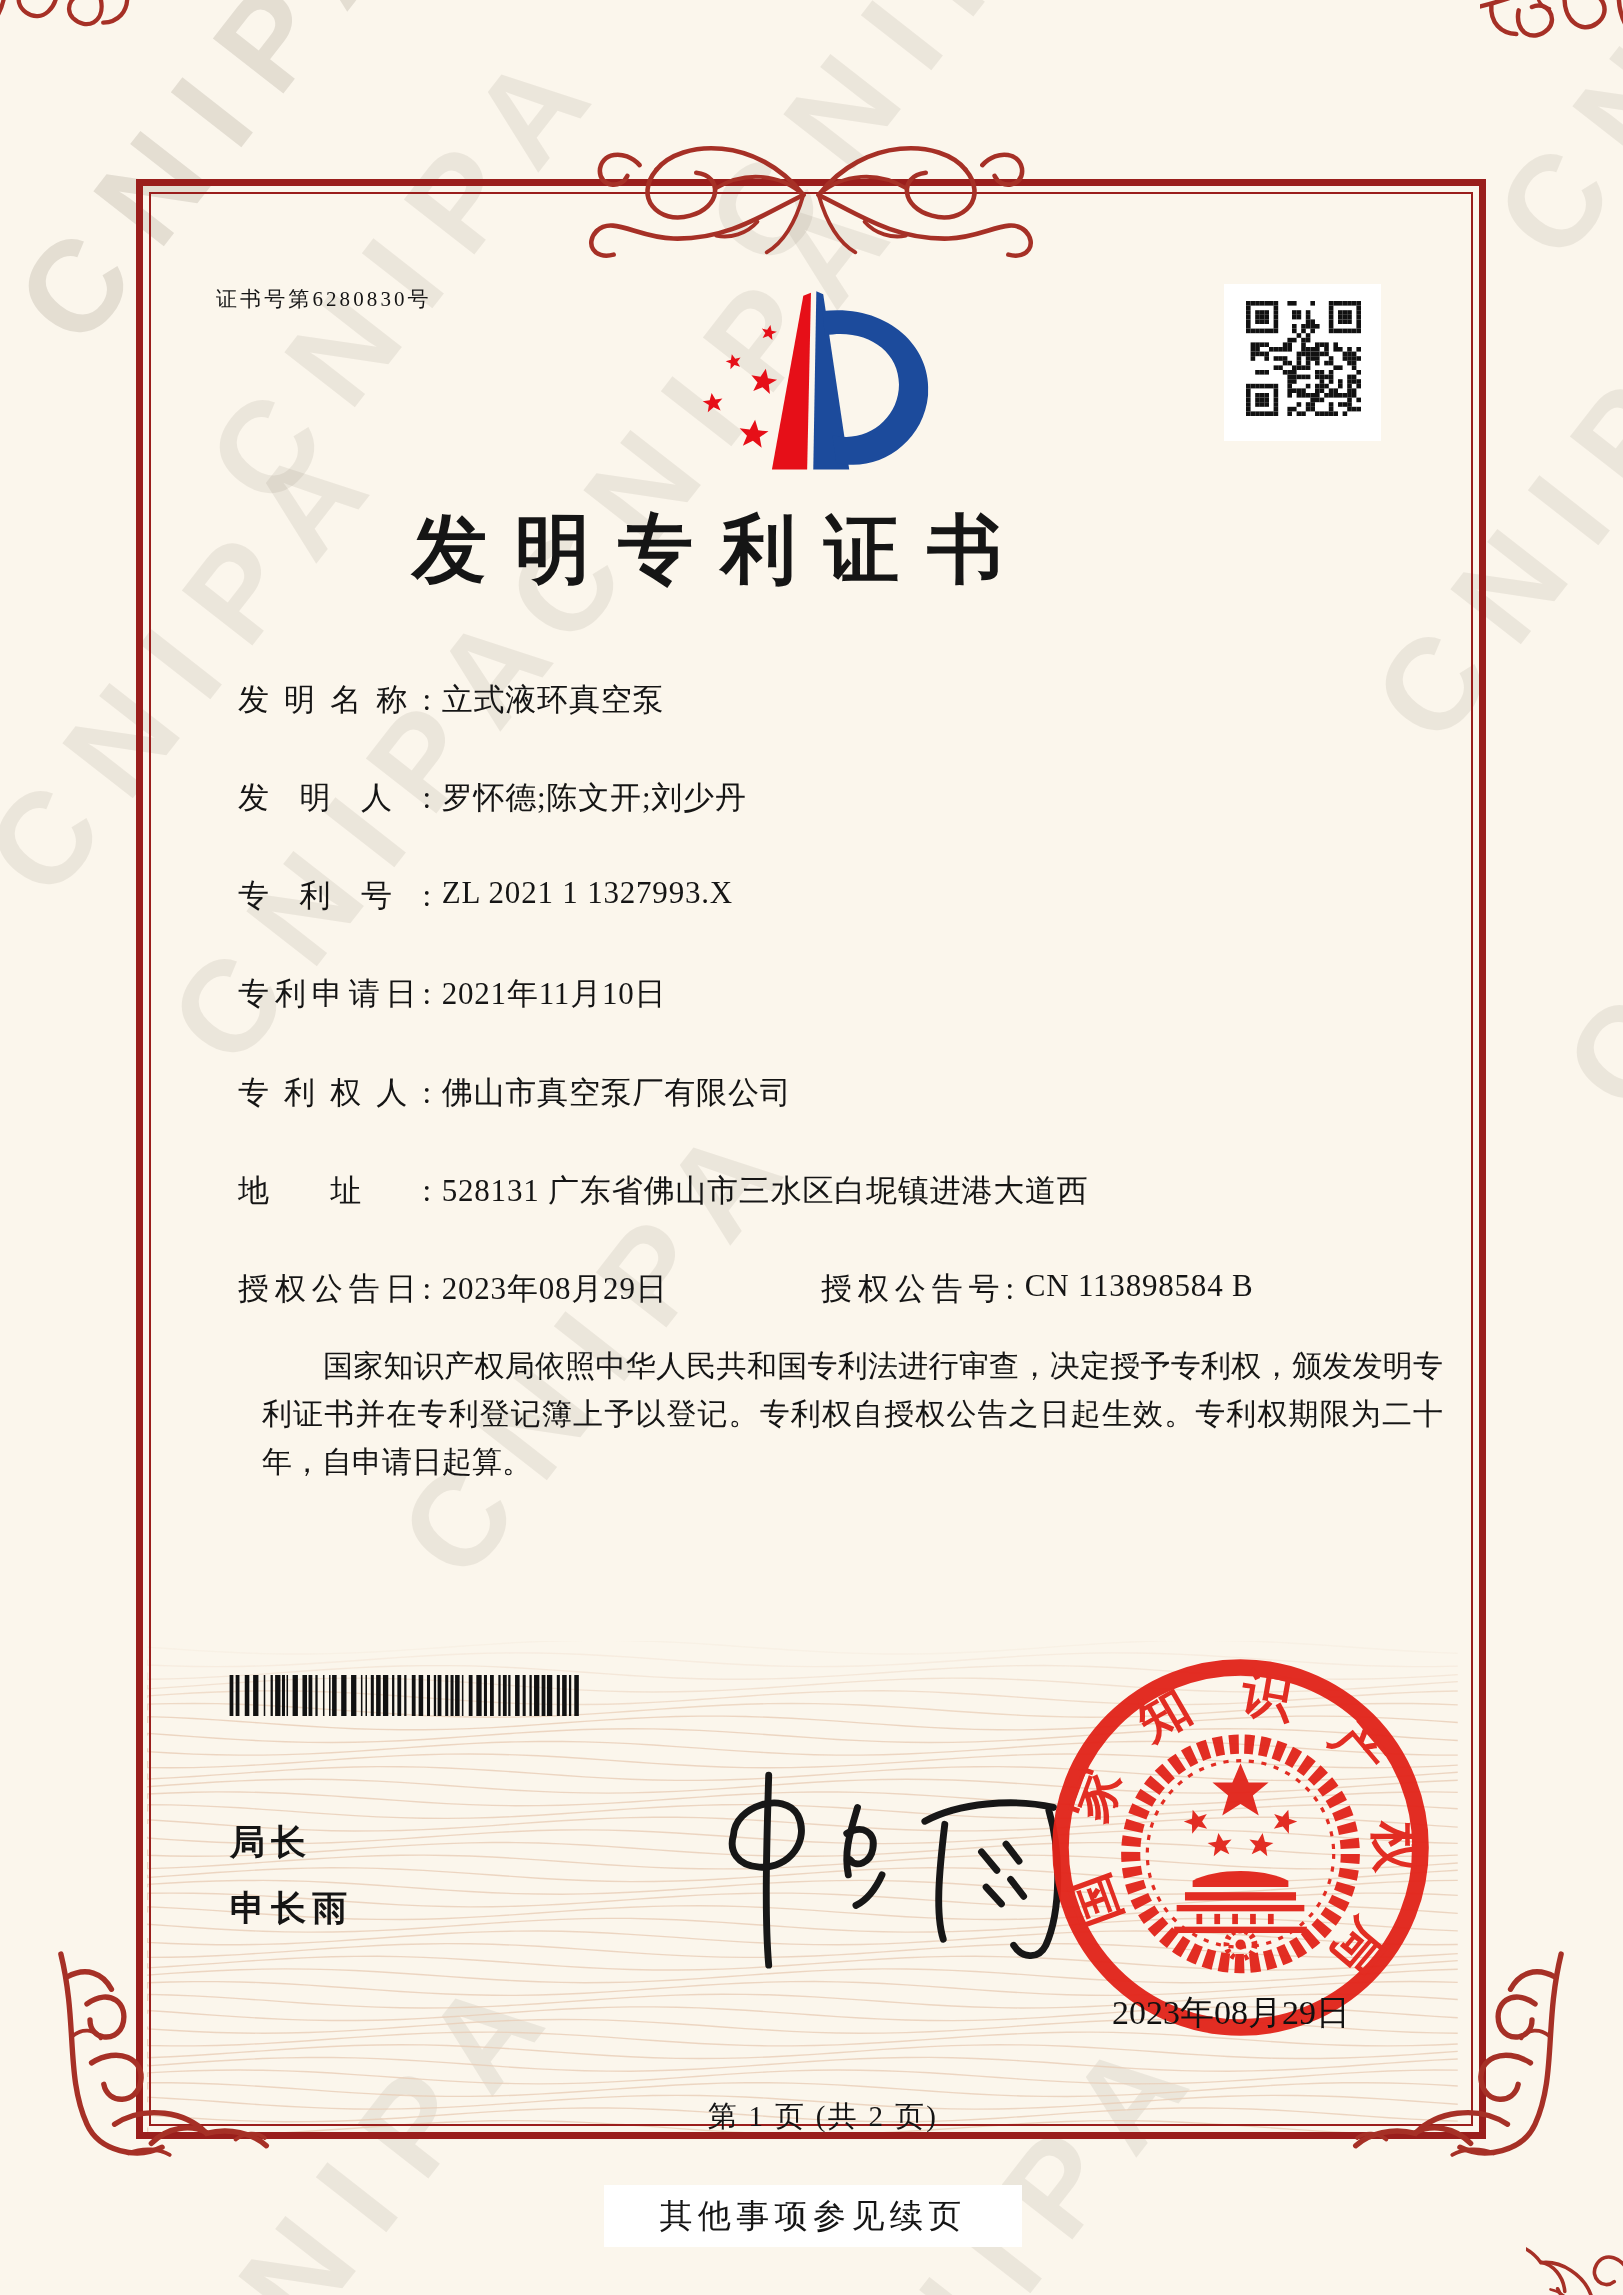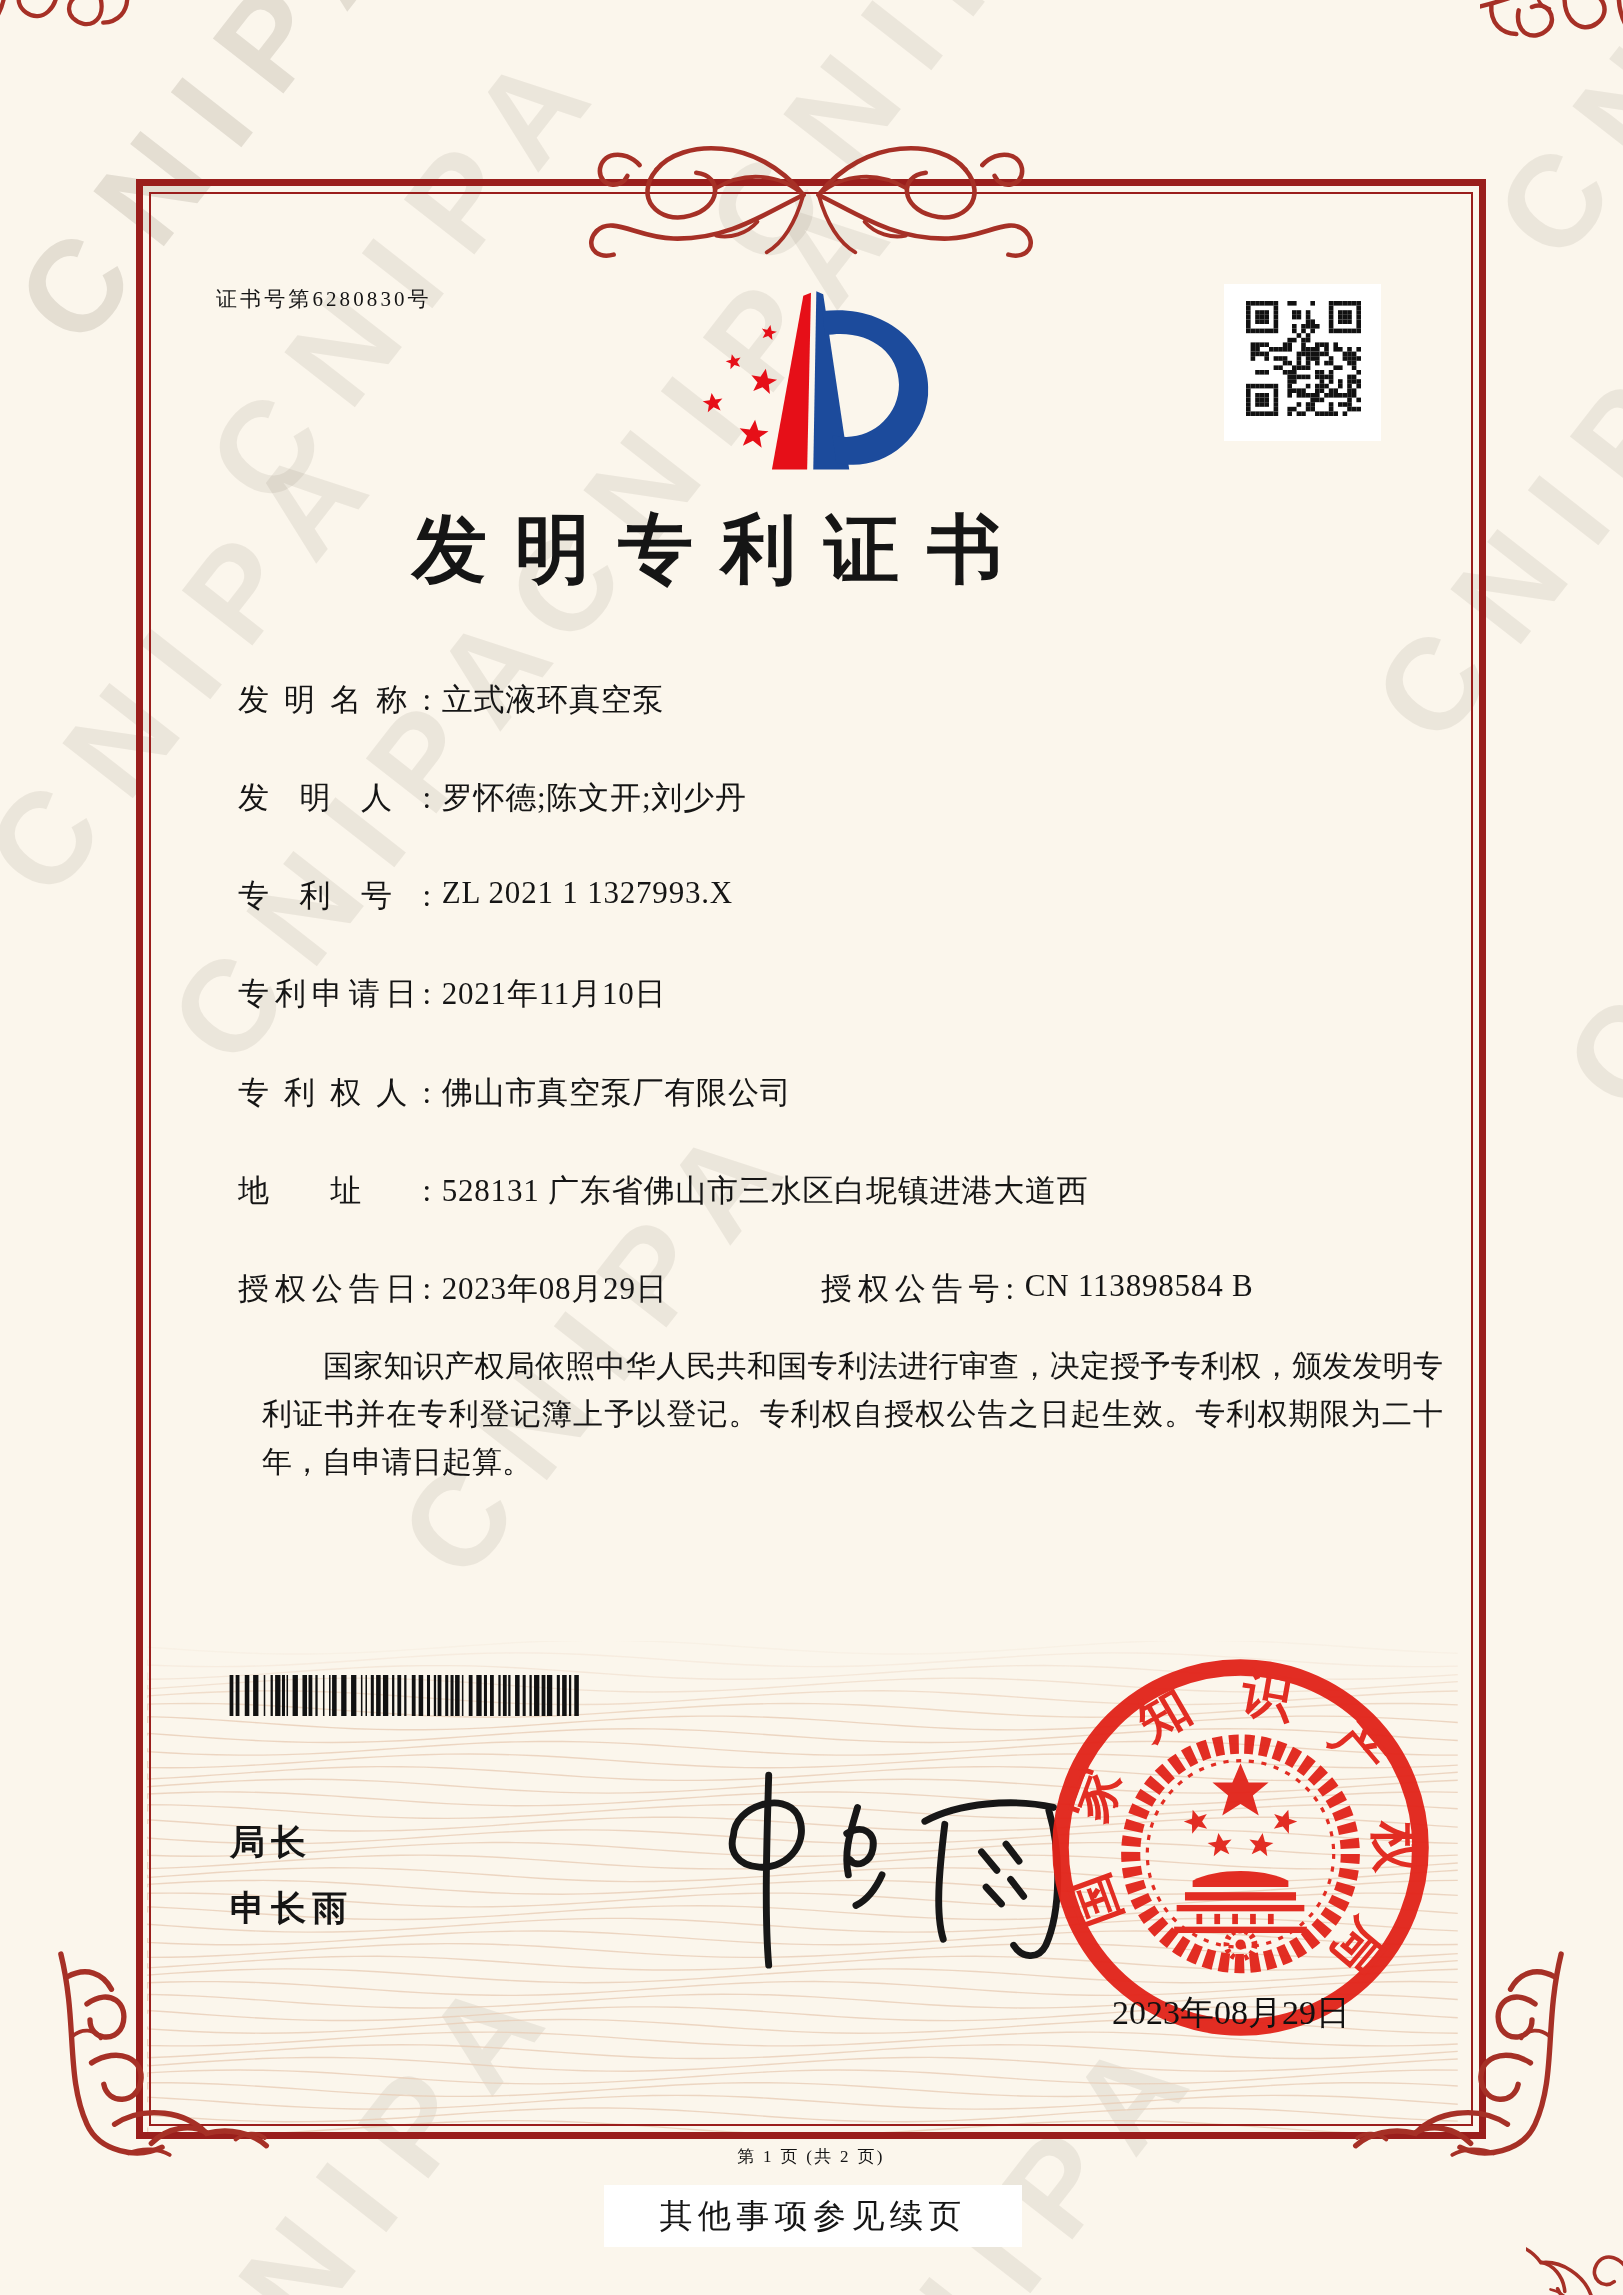--- a/index.html
+++ b/index.html
@@ -72,22 +72,22 @@
     font-family:Liberation Serif, serif;
     font-weight:bold;font-size:35px;letter-spacing:6.1px;
   }
   .signature{position:absolute;left:652px;top:1760px;z-index:4;}
   .seal{position:absolute;left:1049px;top:1656px;z-index:4;}
   .seal-date{
     position:absolute;left:1112px;top:1990px;z-index:5;
     font-size:34px;letter-spacing:0px;color:#111;
   }
   .page-num{
-    position:absolute;left:136px;top:2097px;width:1350px;z-index:3;
-    font-size:17px;text-align:center;letter-spacing:2.3px;margin-top:48px;
+    position:absolute;left:148px;top:2097px;width:1350px;z-index:3;
+    font-size:29px;text-align:center;letter-spacing:2.3px;
   }
   .continuation{
     position:absolute;left:604px;top:2185px;width:418px;height:62px;z-index:3;
     background:#ffffff;display:flex;align-items:center;justify-content:center;
     font-size:33px;letter-spacing:5.4px;
   }
 </style>
 </head>
 <body>
 

